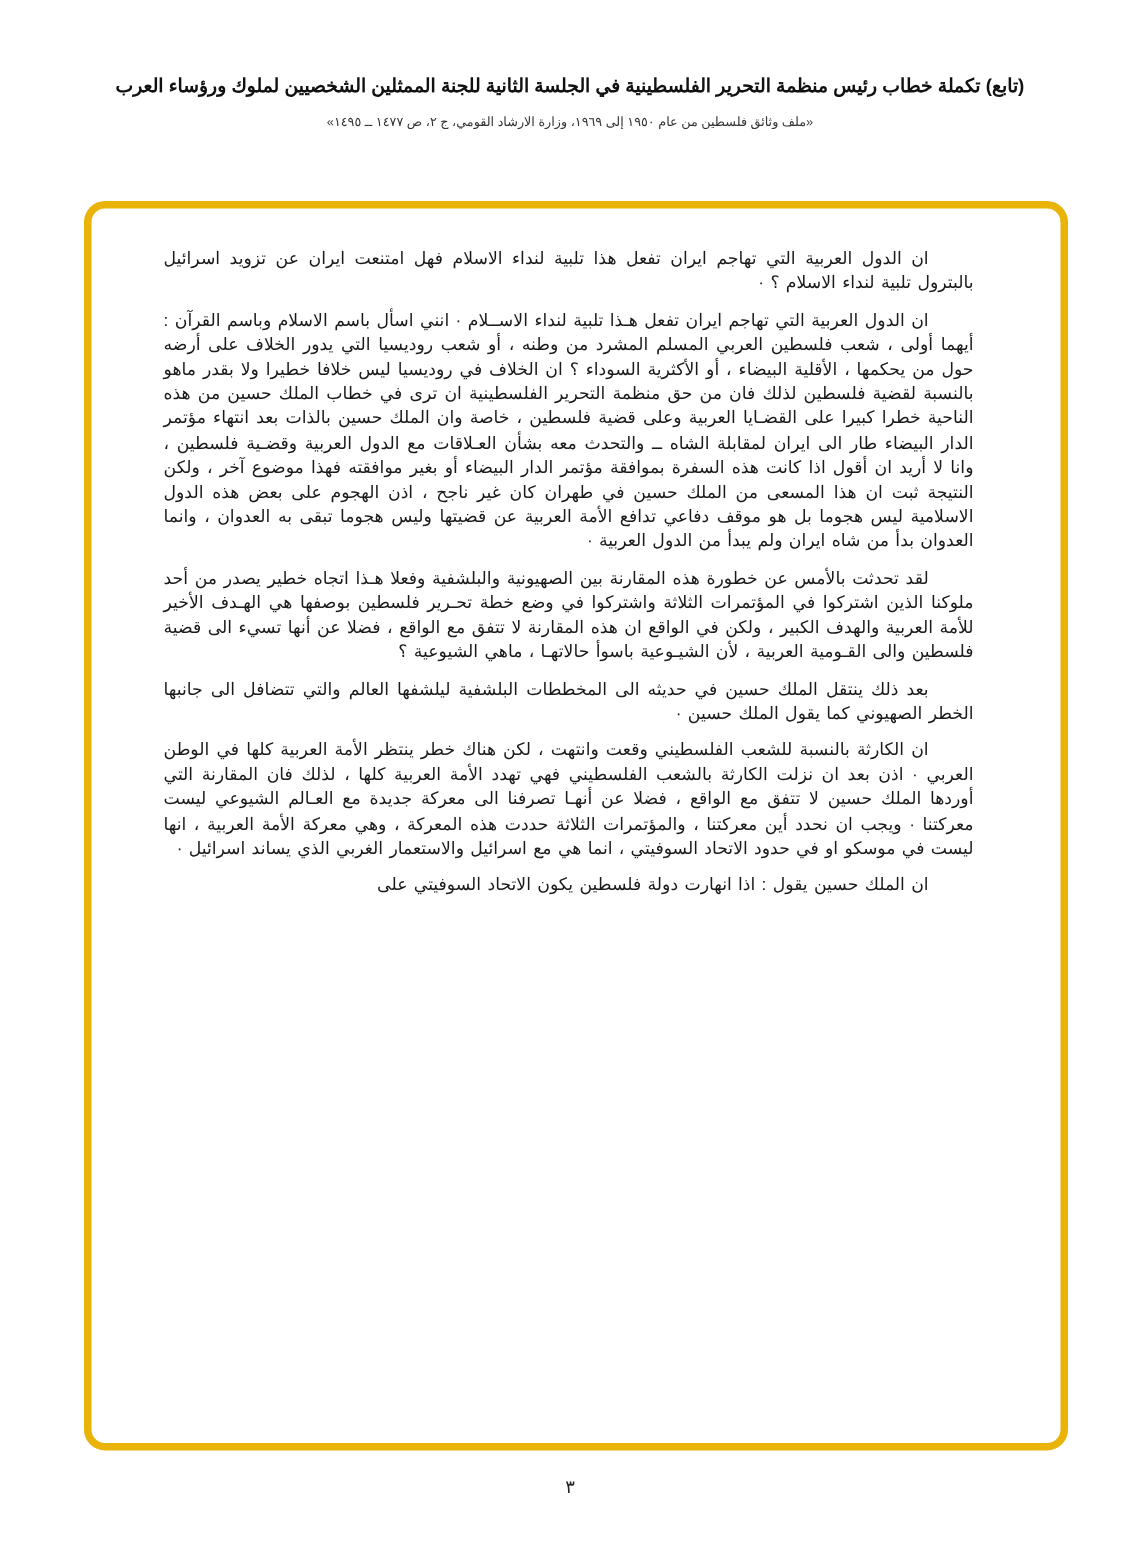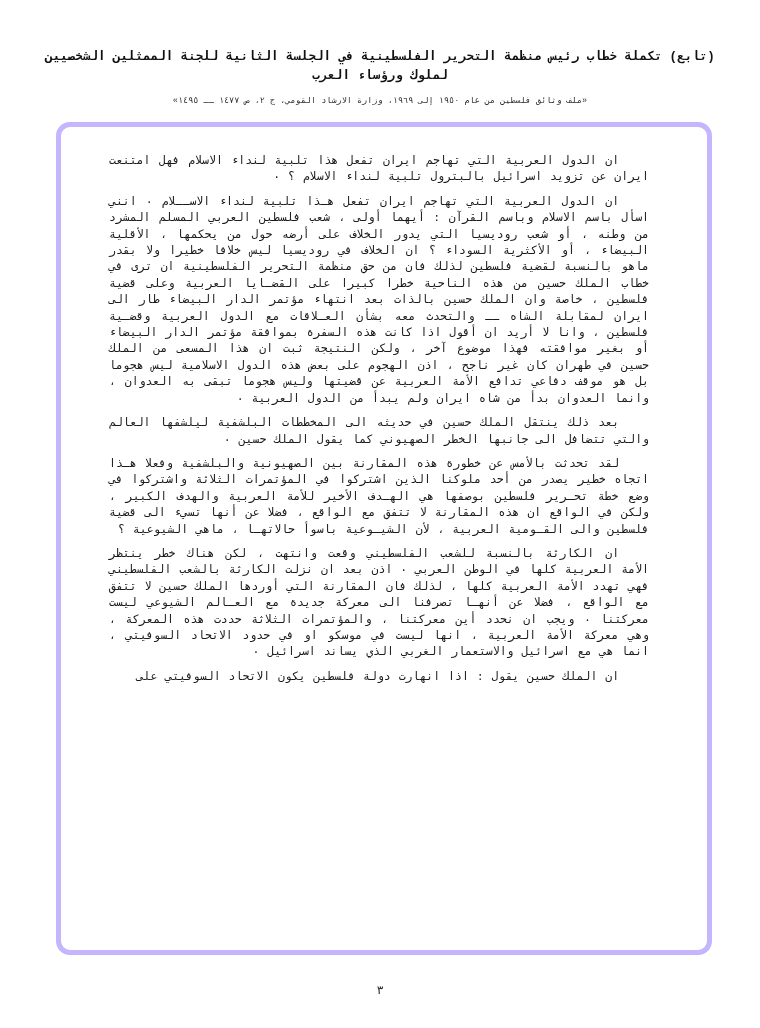--- a/index.html
+++ b/index.html
@@ -6,21 +6,21 @@
     margin: 0;
     padding: 0;
     background: #ffffff;
   }
   .page {
     position: relative;
     width: 760px;
     height: 1028px;
     margin: 0 auto;
     background: #ffffff;
-    font-family: Liberation Mono, monospace;
+    font-family: Liberation Sans, sans-serif;
     color: #1c1c1c;
     overflow: hidden;
   }
   .doc-header {
     position: absolute;
     top: 48px;
     left: 30px;
     right: 30px;
     text-align: center;
   }
@@ -32,25 +32,25 @@
     margin: 0;
   }
   .doc-source {
     font-size: 8.5px;
     color: #333;
     margin-top: 9px;
     letter-spacing: 0.2px;
   }
   .content-frame {
     position: absolute;
-    top: 122px;
+    top: 134px;
     left: 56px;
     width: 656px;
     height: 833px;
-    border: 5px solid #c4b5fd;
+    border: 5px solid #eab308;
     border-radius: 14px;
     box-sizing: border-box;
     padding: 26px 58px 20px 48px;
     overflow: hidden;
   }
   .body-text p {
     direction: rtl;
     text-align: justify;
     text-align-last: right;
     font-size: 11.5px;
@@ -77,22 +77,22 @@
 
   <div class="doc-header">
     <div class="doc-title">(تابع) تكملة خطاب رئيس منظمة التحرير الفلسطينية في الجلسة الثانية للجنة الممثلين الشخصيين لملوك ورؤساء العرب</div>
     <div class="doc-source">«ملف وثائق فلسطين من عام ١٩٥٠ إلى ١٩٦٩، وزارة الارشاد القومي، ج ٢، ص ١٤٧٧ ــ ١٤٩٥»</div>
   </div>
 
   <div class="content-frame">
     <div class="body-text">
       <p>ان الدول العربية التي تهاجم ايران تفعل هذا تلبية لنداء الاسلام فهل امتنعت ايران عن تزويد اسرائيل بالبترول تلبية لنداء الاسلام ؟ ·</p>
       <p>ان الدول العربية التي تهاجم ايران تفعل هـذا تلبية لنداء الاســلام · انني اسأل باسم الاسلام وباسم القرآن : أيهما أولى ، شعب فلسطين العربي المسلم المشرد من وطنه ، أو شعب روديسيا التي يدور الخلاف على أرضه حول من يحكمها ، الأقلية البيضاء ، أو الأكثرية السوداء ؟ ان الخلاف في روديسيا ليس خلافا خطيرا ولا بقدر ماهو بالنسبة لقضية فلسطين لذلك فان من حق منظمة التحرير الفلسطينية ان ترى في خطاب الملك حسين من هذه الناحية خطرا كبيرا على القضـايا العربية وعلى قضية فلسطين ، خاصة وان الملك حسين بالذات بعد انتهاء مؤتمر الدار البيضاء طار الى ايران لمقابلة الشاه ــ والتحدث معه بشأن العـلاقات مع الدول العربية وقضـية فلسطين ، وانا لا أريد ان أقول اذا كانت هذه السفرة بموافقة مؤتمر الدار البيضاء أو بغير موافقته فهذا موضوع آخر ، ولكن النتيجة ثبت ان هذا المسعى من الملك حسين في طهران كان غير ناجح ، اذن الهجوم على بعض هذه الدول الاسلامية ليس هجوما بل هو موقف دفاعي تدافع الأمة العربية عن قضيتها وليس هجوما تبقى به العدوان ، وانما العدوان بدأ من شاه ايران ولم يبدأ من الدول العربية ·</p>
+      <p>لقد تحدثت بالأمس عن خطورة هذه المقارنة بين الصهيونية والبلشفية وفعلا هـذا اتجاه خطير يصدر من أحد ملوكنا الذين اشتركوا في المؤتمرات الثلاثة واشتركوا في وضع خطة تحـرير فلسطين بوصفها هي الهـدف الأخير للأمة العربية والهدف الكبير ، ولكن في الواقع ان هذه المقارنة لا تتفق مع الواقع ، فضلا عن أنها تسيء الى قضية فلسطين والى القـومية العربية ، لأن الشيـوعية باسوأ حالاتهـا ، ماهي الشيوعية ؟</p>
       <p>بعد ذلك ينتقل الملك حسين في حديثه الى المخططات البلشفية ليلشفها العالم والتي تتضافل الى جانبها الخطر الصهيوني كما يقول الملك حسين ·</p>
-      <p>لقد تحدثت بالأمس عن خطورة هذه المقارنة بين الصهيونية والبلشفية وفعلا هـذا اتجاه خطير يصدر من أحد ملوكنا الذين اشتركوا في المؤتمرات الثلاثة واشتركوا في وضع خطة تحـرير فلسطين بوصفها هي الهـدف الأخير للأمة العربية والهدف الكبير ، ولكن في الواقع ان هذه المقارنة لا تتفق مع الواقع ، فضلا عن أنها تسيء الى قضية فلسطين والى القـومية العربية ، لأن الشيـوعية باسوأ حالاتهـا ، ماهي الشيوعية ؟</p>
       <p>ان الكارثة بالنسبة للشعب الفلسطيني وقعت وانتهت ، لكن هناك خطر ينتظر الأمة العربية كلها في الوطن العربي · اذن بعد ان نزلت الكارثة بالشعب الفلسطيني فهي تهدد الأمة العربية كلها ، لذلك فان المقارنة التي أوردها الملك حسين لا تتفق مع الواقع ، فضلا عن أنهـا تصرفنا الى معركة جديدة مع العـالم الشيوعي ليست معركتنا · ويجب ان نحدد أين معركتنا ، والمؤتمرات الثلاثة حددت هذه المعركة ، وهي معركة الأمة العربية ، انها ليست في موسكو او في حدود الاتحاد السوفيتي ، انما هي مع اسرائيل والاستعمار الغربي الذي يساند اسرائيل ·</p>
       <p>ان الملك حسين يقول : اذا انهارت دولة فلسطين يكون الاتحاد السوفيتي على</p>
     </div>
   </div>
 
   <div class="page-number">٣</div>
 
 </div>
 
 </body></html>

